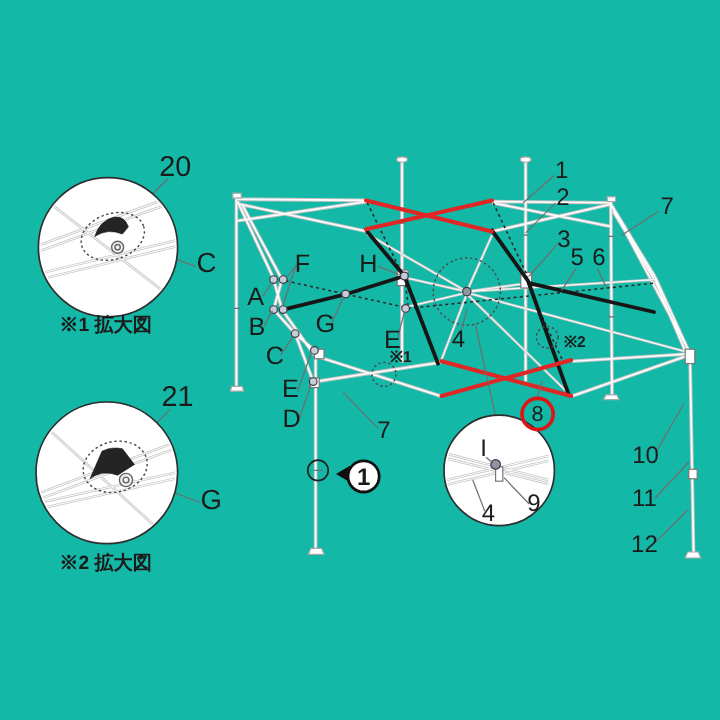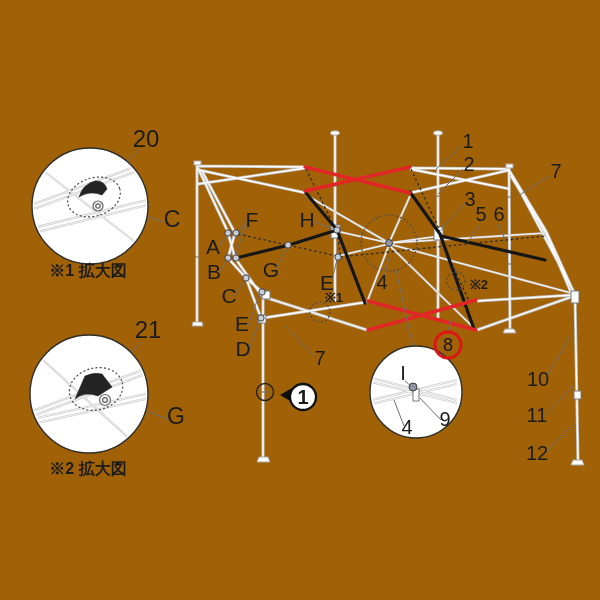--- a/index.html
+++ b/index.html
@@ -1,16 +1,16 @@
 <!DOCTYPE html>
 <html><head>
 <meta charset="utf-8">
 <style>
   html,body{margin:0;padding:0;background:#ffffff;}
-  .stage{width:600px;height:600px;background:#a16207;position:relative;overflow:hidden;
+  .stage{width:600px;height:600px;background:#14b8a6;position:relative;overflow:hidden;
          font-family:"Liberation Sans",sans-serif;}
   svg{display:block;}
   svg text{fill:#1b1b1b;font-family:"Liberation Sans",sans-serif;}
   .tube{stroke:#c5c5c5;stroke-width:3;fill:none;stroke-linecap:butt;}
   .tube-core{stroke:#ffffff;stroke-width:1.3;fill:none;}
   .rod{stroke:#c9c9c9;stroke-width:2.2;fill:none;}
   .rod-core{stroke:#ffffff;stroke-width:.8;fill:none;}
   .beam{stroke:#161616;stroke-width:3.2;fill:none;stroke-linecap:round;}
   .red{stroke:#e12626;stroke-width:3.4;fill:none;stroke-linecap:round;}
   .dash{stroke:#2a2a2a;stroke-width:1.3;fill:none;stroke-dasharray:2.5 2.7;}

